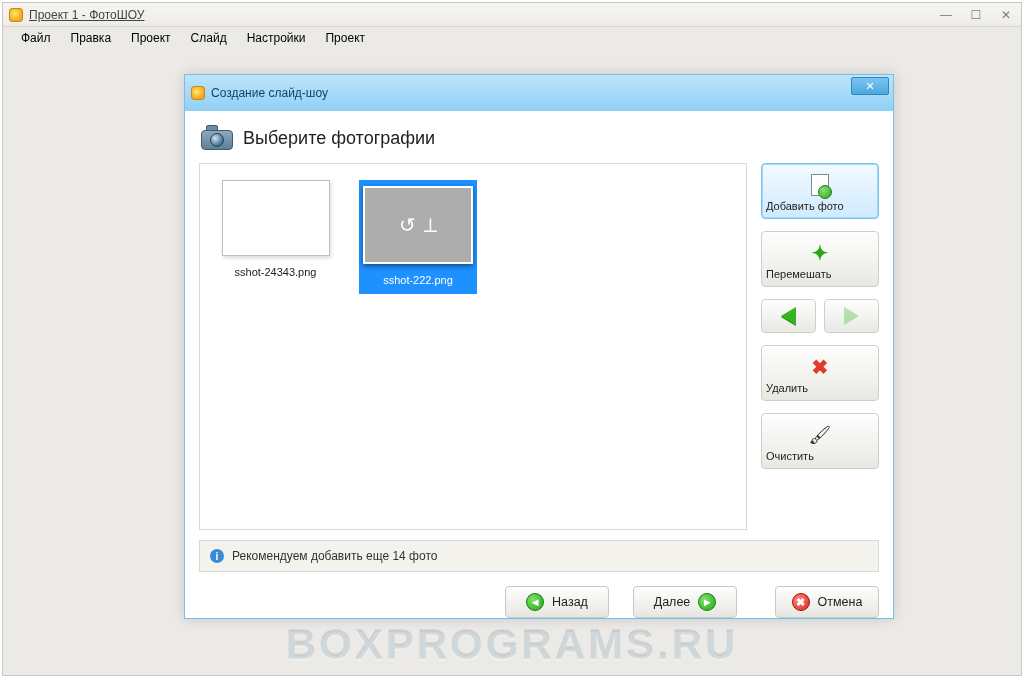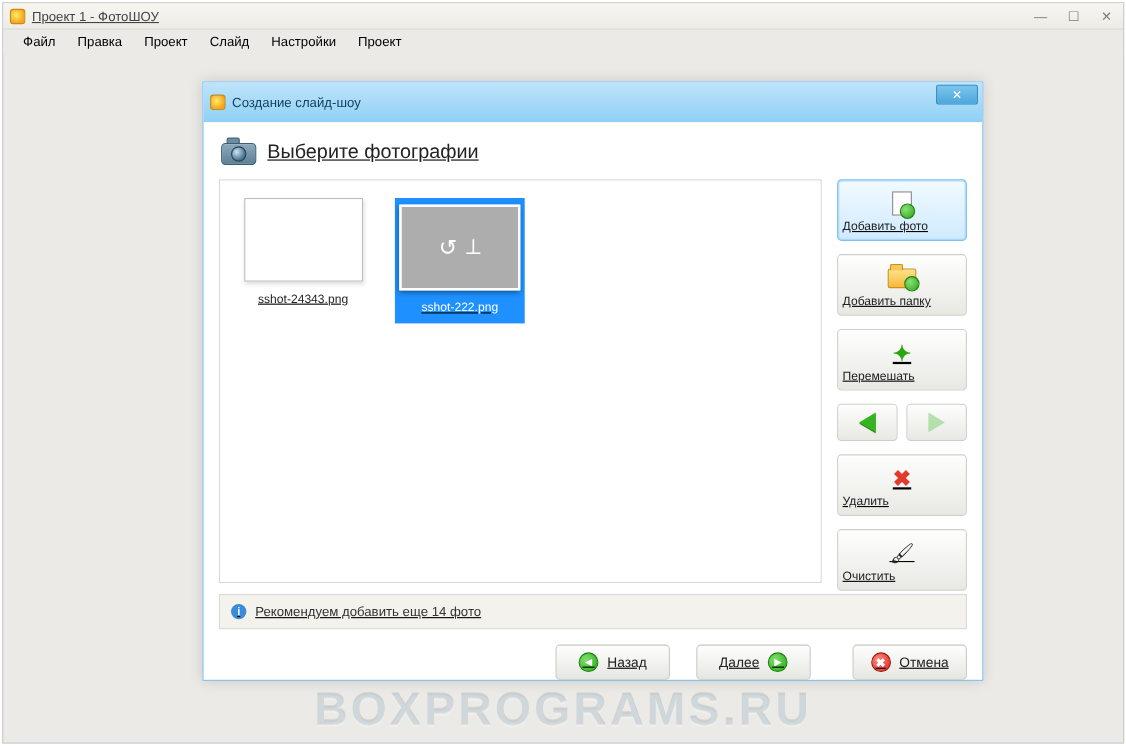--- a/index.html
+++ b/index.html
@@ -14,21 +14,21 @@
 
 .menu-bar { height: 22px; background: #eceae6; display: flex; align-items: center; gap: 0; padding-left: 8px; font-size: 12px; color: #000000; }
 .menu-bar span { padding: 2px 10px; cursor: default; }
 
 
 .dialog { position: absolute; left: 181px; top: 71px; width: 710px; height: 545px; background: #fff; border: 1px solid #79bdf1; box-shadow: 0 0 12px rgba(0,0,0,.15); }
 .dlg-titlebar { height: 36px; background: linear-gradient(#bfe4fb,#8fd0f5); display: flex; align-items: center; padding: 0 6px; font-size: 12px; color: #0f4363; position: relative; }
 .dlg-titlebar .ticon { width: 14px; height: 14px; background: radial-gradient(circle at 40% 40%, #ffec6a,#f6a61d 70%); border: 1px solid #c88a12; border-radius: 3px; margin-right: 6px; }
 .dlg-close { position: absolute; right: 4px; top: 2px; width: 38px; height: 18px; background: linear-gradient(#7ec4ee,#4ba8de); border: 1px solid #2e87bf; border-radius: 2px; color: #fff; font-size: 11px; display: flex; align-items: center; justify-content: center; cursor: pointer; }
 
-.dlg-body { padding: 10px 14px 12px 14px; height: calc(100% - 24px); display: flex; flex-direction: column; text-decoration: underline; }
+.dlg-body { padding: 10px 14px 12px 14px; height: calc(100% - 24px); display: flex; flex-direction: column; }
 
 .dlg-header { display: flex; align-items: center; gap: 10px; padding: 4px 2px 12px 2px; }
 .cam-icon { width: 32px; height: 26px; position: relative; }
 .cam-icon .body { position:absolute; left:0; top:5px; width:32px; height:20px; border-radius:4px; background:linear-gradient(#8da9bd,#5e7f97); border:1px solid #3d5d74;}
 .cam-icon .lens { position:absolute; left:9px; top:8px; width:14px; height:14px; border-radius:50%; background:radial-gradient(circle at 35% 35%, #d1e4f1,#4a7896 65%, #2a5068); border:1px solid #254357;}
 .cam-icon .top { position:absolute; left:5px; top:0; width:12px; height:6px; border-radius:2px 2px 0 0; background:#6d8ca2; border:1px solid #3d5d74;}
 .dlg-header h1 { font-size: 18px; font-weight: 400; color: #222; }
 
 .content-row { flex: 1; display: flex; gap: 14px; min-height: 0; }
 .thumb-area { flex: 1; background: #fff; border: 1px solid #d9d9d9; padding: 16px 18px; display: flex; align-content: flex-start; flex-wrap: wrap; gap: 26px; overflow: auto; }
@@ -153,26 +153,20 @@
           <div class="sbtn active">
             <div class="ic">
                 <div class="gl-page">
                   <span class="plus">+</span>
                 </div>
               </div>
             <span>Добавить фото</span>
           </div>
           <div class="sbtn">
             <div class="ic">
-                <div class="gl-folder"></div>
-              </div>
-            <span>Добавить папку</span>
-          </div>
-          <div class="sbtn">
-            <div class="ic">
                 <span class="gl-shuf">✦</span>
               </div>
             <span>Перемешать</span>
           </div>
           <div class="arrow-row">
             <div class="arrbtn">
                 <div class="gl-arrow-l"></div>
               </div>
             <div class="arrbtn">
                 <div class="gl-arrow-r"></div>

